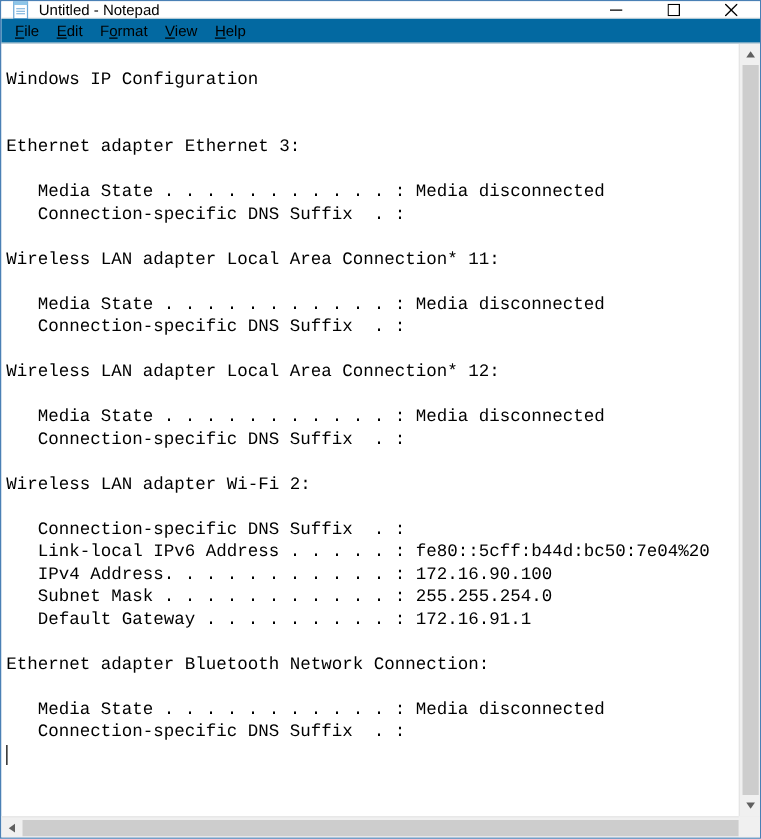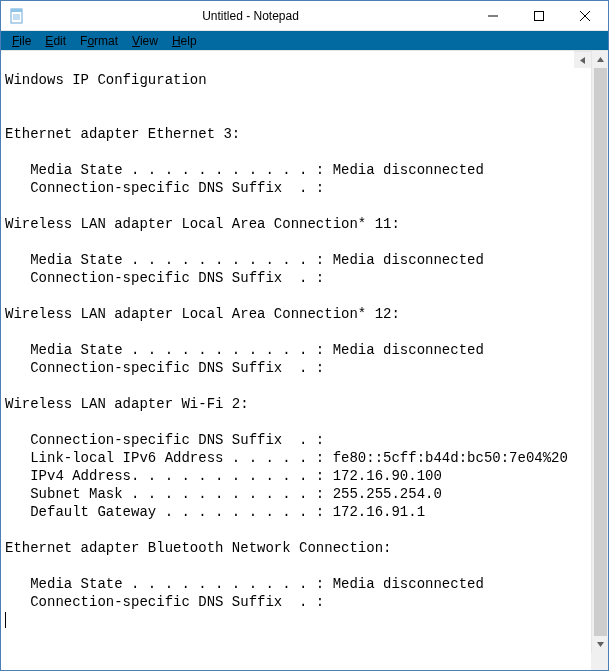--- a/index.html
+++ b/index.html
@@ -9,27 +9,26 @@
     font-size: 12px;
     background: #fff;
     width: 609px;
     height: 671px;
     border: 1px solid #4a80b5;
     display: flex;
     flex-direction: column;
     overflow: hidden;
   }
   .titlebar {
-    height: 30px;
+    height: 14px;
     background: #fff;
     display: flex;
     align-items: center;
     padding-left: 8px;
     border-bottom: 1px solid #e5e5e5;
-    text-align: center;
   }
   .titlebar .app-icon {
     width: 16px; height: 16px;
     margin-right: 6px;
     display: flex;
     align-items: center;
     justify-content: center;
   }
   .titlebar .title {
     flex: 1;
@@ -57,21 +56,21 @@
     padding: 1px 7px;
     font-size: 12px;
     color: #000;
   }
   .menu-item .ul { text-decoration: underline; }
   .editor-wrap {
     flex: 1;
     position: relative;
     overflow: hidden;
     display: flex;
-    flex-direction: row;
+    flex-direction: column;
   }
   .editor {
     flex: 1;
     padding: 2px 4px;
     font-family: Consolas, "Courier New", monospace;
     font-size: 14px;
     line-height: 18px;
     white-space: pre;
     overflow: hidden;
     color: #000;

